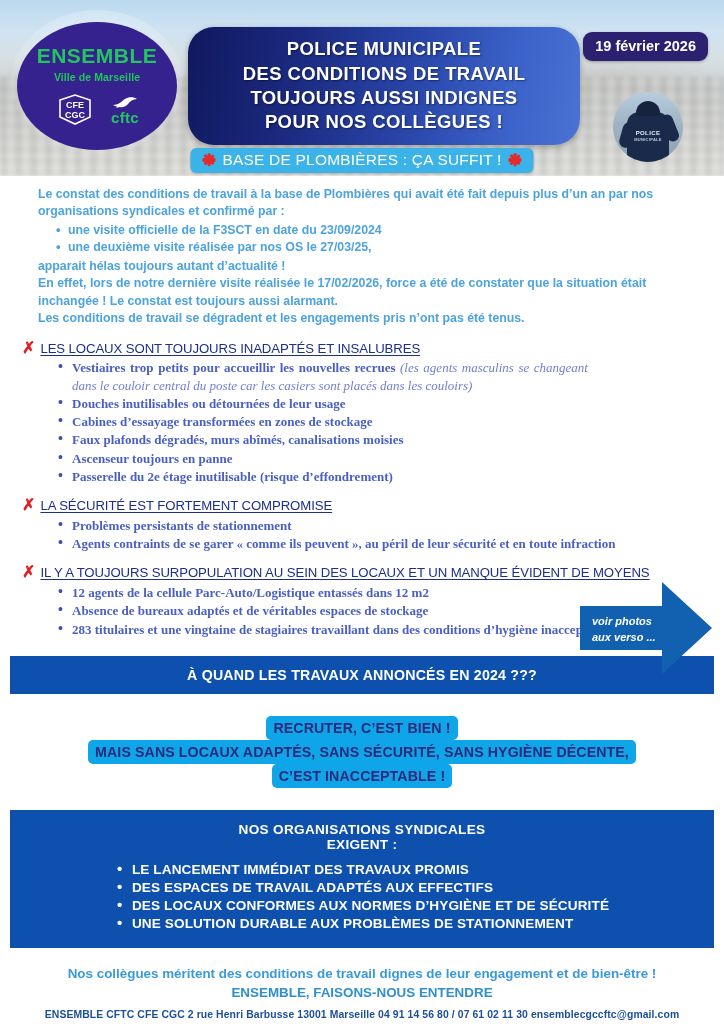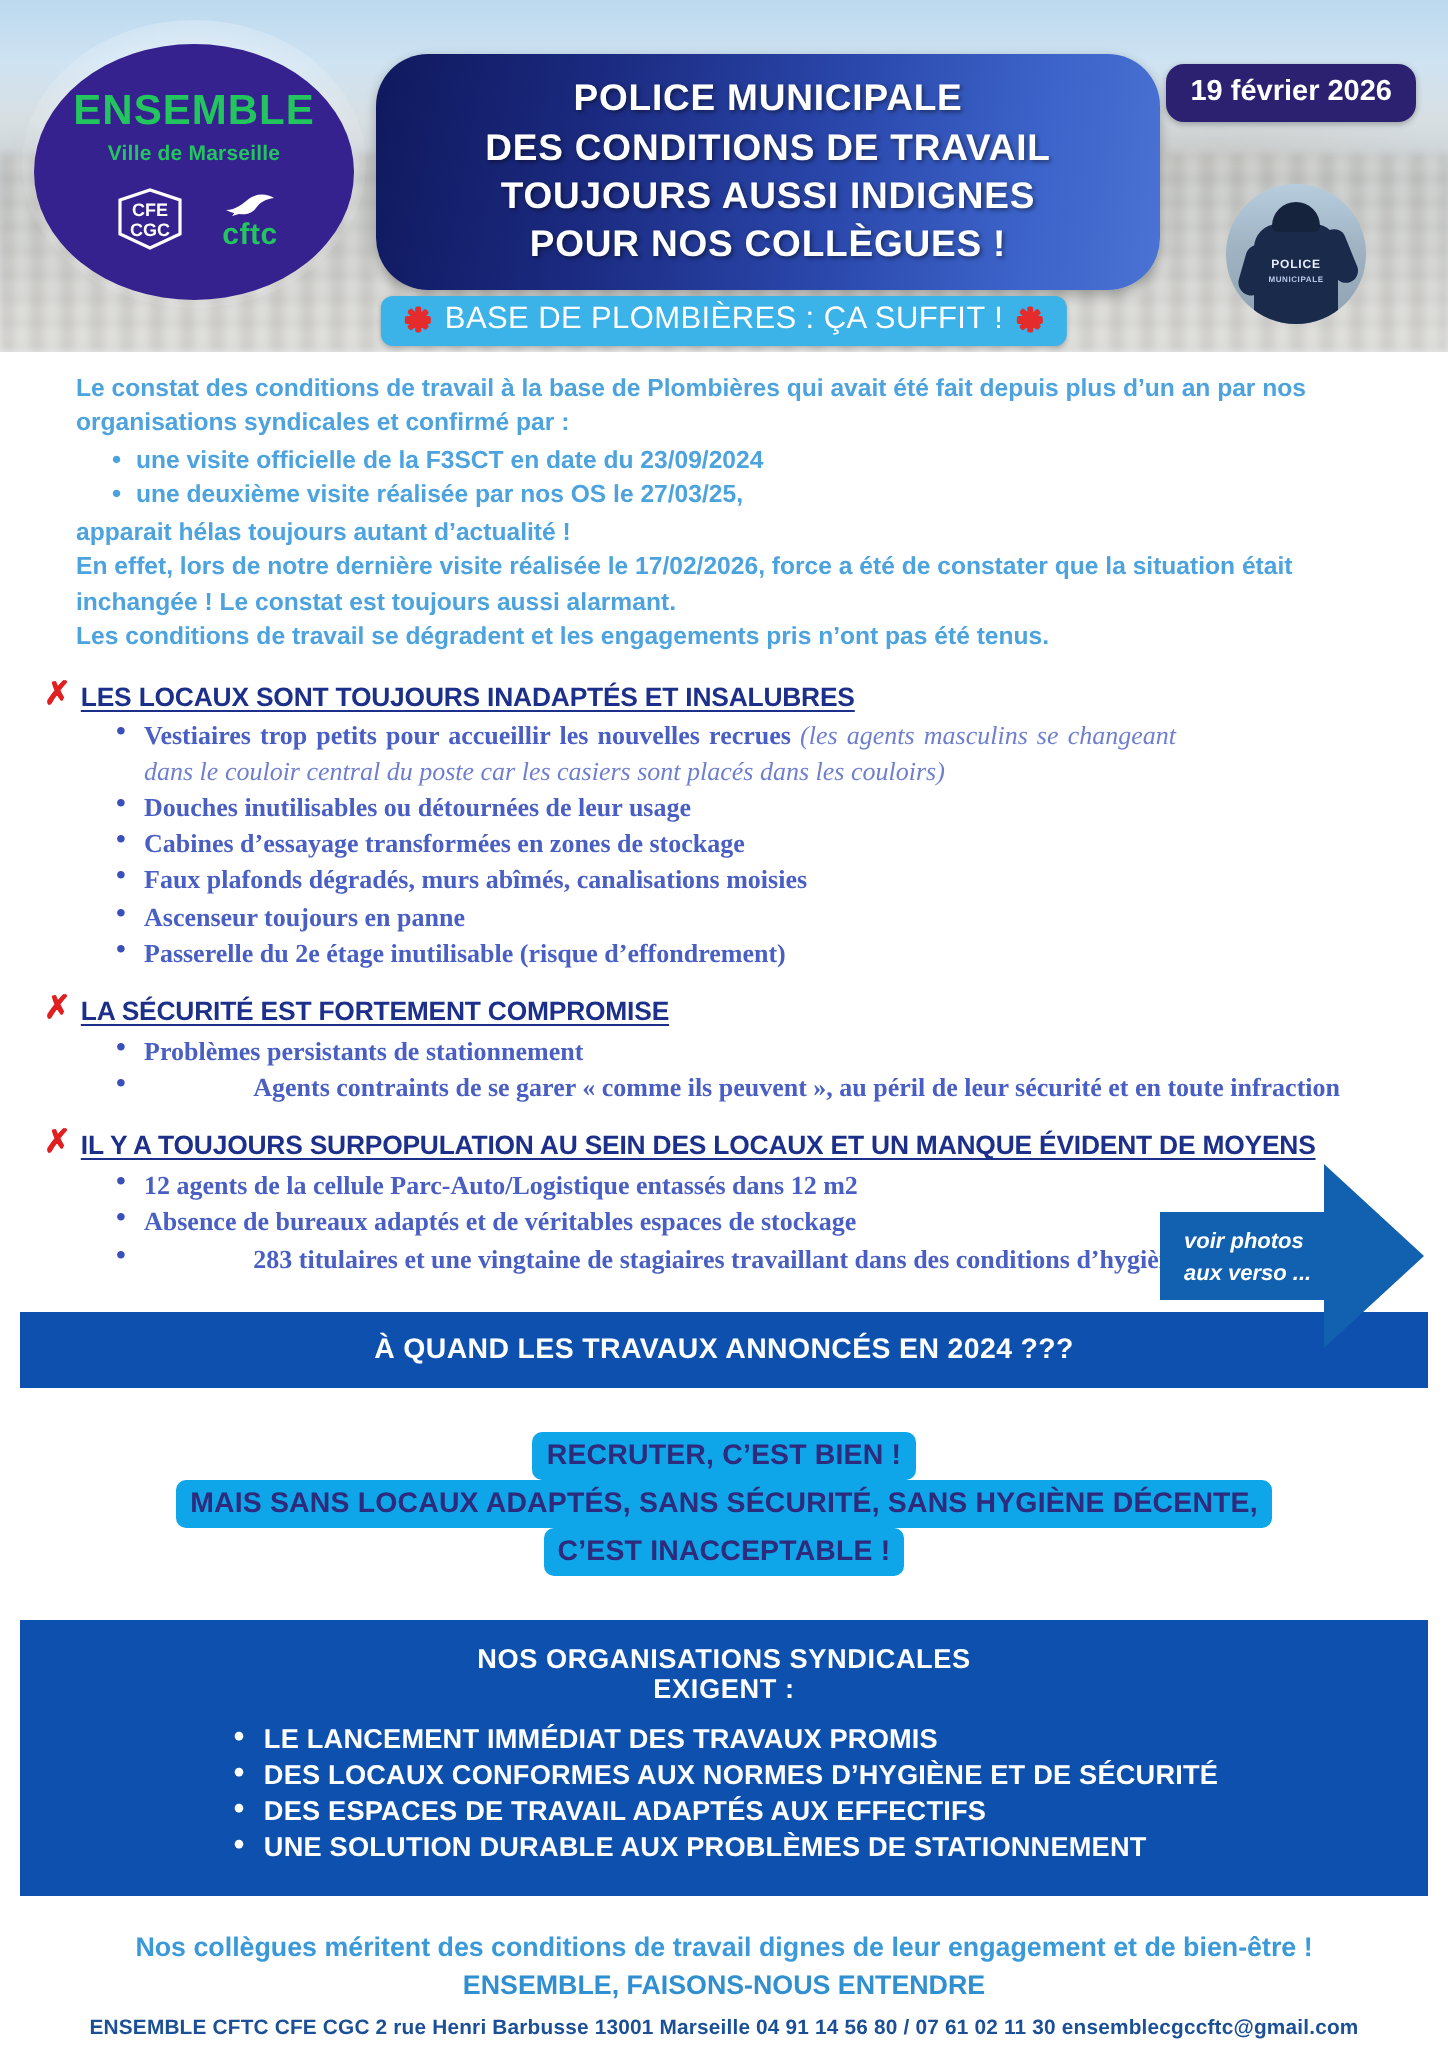--- a/index.html
+++ b/index.html
@@ -194,35 +194,35 @@
   .section { margin-top:13px; padding-left:26px; position:relative; }
   .section-head {
     display:flex; align-items:flex-start; gap:5px;
     margin-left:-20px;
   }
   .xmark {
     color:#e02020; font-size:16px; font-weight:bold; line-height:1.05;
     flex:0 0 auto; margin-top:-1px;
   }
   .section-title {
-    color:#1c2f8a; font-weight:bold; font-size:13.2px;
+    color:#1c2f8a; font-weight:normal; font-size:13.2px;
     text-decoration:underline; text-underline-offset:2px;
     line-height:1.26; letter-spacing:-.1px;
   }
   .bullets { list-style:none; margin:2px 0 0 0; padding-left:16px; }
   .bullets > li {
     position:relative; padding-left:14px; margin-bottom:1px;
     color:#4a5fc4; font-weight:bold; font-size:13px; line-height:1.33;font-family:Liberation Serif, serif;
   }
   .bullets > li::before {
     content:"•"; position:absolute; left:0; top:-1px; font-size:14px; color:#3b4fbb;
   }
   .bullets .note { font-weight:normal; font-style:italic; color:#6f7fd0; }
   .justify { text-align:justify; padding-right:120px; }
-  .b-wide { padding-right:38px;text-align:right; }
+  .b-wide { padding-right:38px; }
 
   
   .arrow-callout {
     position:absolute; right:8px; top:394px;
     width:140px; height:96px;
   }
   .arrow-callout svg { display:block; }
   .arrow-label {
     position:absolute; left:16px; top:34px;
     color:#ffffff; font-size:11px; font-weight:bold; font-style:italic;
@@ -423,22 +423,22 @@
     <div><span>RECRUTER, C’EST BIEN !</span></div>
     <div><span>MAIS SANS LOCAUX ADAPTÉS, SANS SÉCURITÉ, SANS HYGIÈNE DÉCENTE,</span></div>
     <div><span>C’EST INACCEPTABLE !</span></div>
   </div>
 
   <div class="band band-2">
     <div class="b2-title">NOS ORGANISATIONS SYNDICALES</div>
     <div class="b2-title">EXIGENT :</div>
     <ul>
       <li>LE LANCEMENT IMMÉDIAT DES TRAVAUX PROMIS</li>
+      <li>DES ESPACES DE TRAVAIL ADAPTÉS AUX EFFECTIFS</li>
       <li>DES LOCAUX CONFORMES AUX NORMES D’HYGIÈNE ET DE SÉCURITÉ</li>
-      <li>DES ESPACES DE TRAVAIL ADAPTÉS AUX EFFECTIFS</li>
       <li>UNE SOLUTION DURABLE AUX PROBLÈMES DE STATIONNEMENT</li>
     </ul>
   </div>
 
   <div class="footer">
     <div class="f1">Nos collègues méritent des conditions de travail dignes de leur engagement et de bien-être !</div>
     <div class="f2">ENSEMBLE, FAISONS-NOUS ENTENDRE</div>
     <div class="f3">ENSEMBLE CFTC CFE CGC 2 rue Henri Barbusse 13001 Marseille 04 91 14 56 80 / 07 61 02 11 30  ensemblecgccftc@gmail.com</div>
   </div>
 

